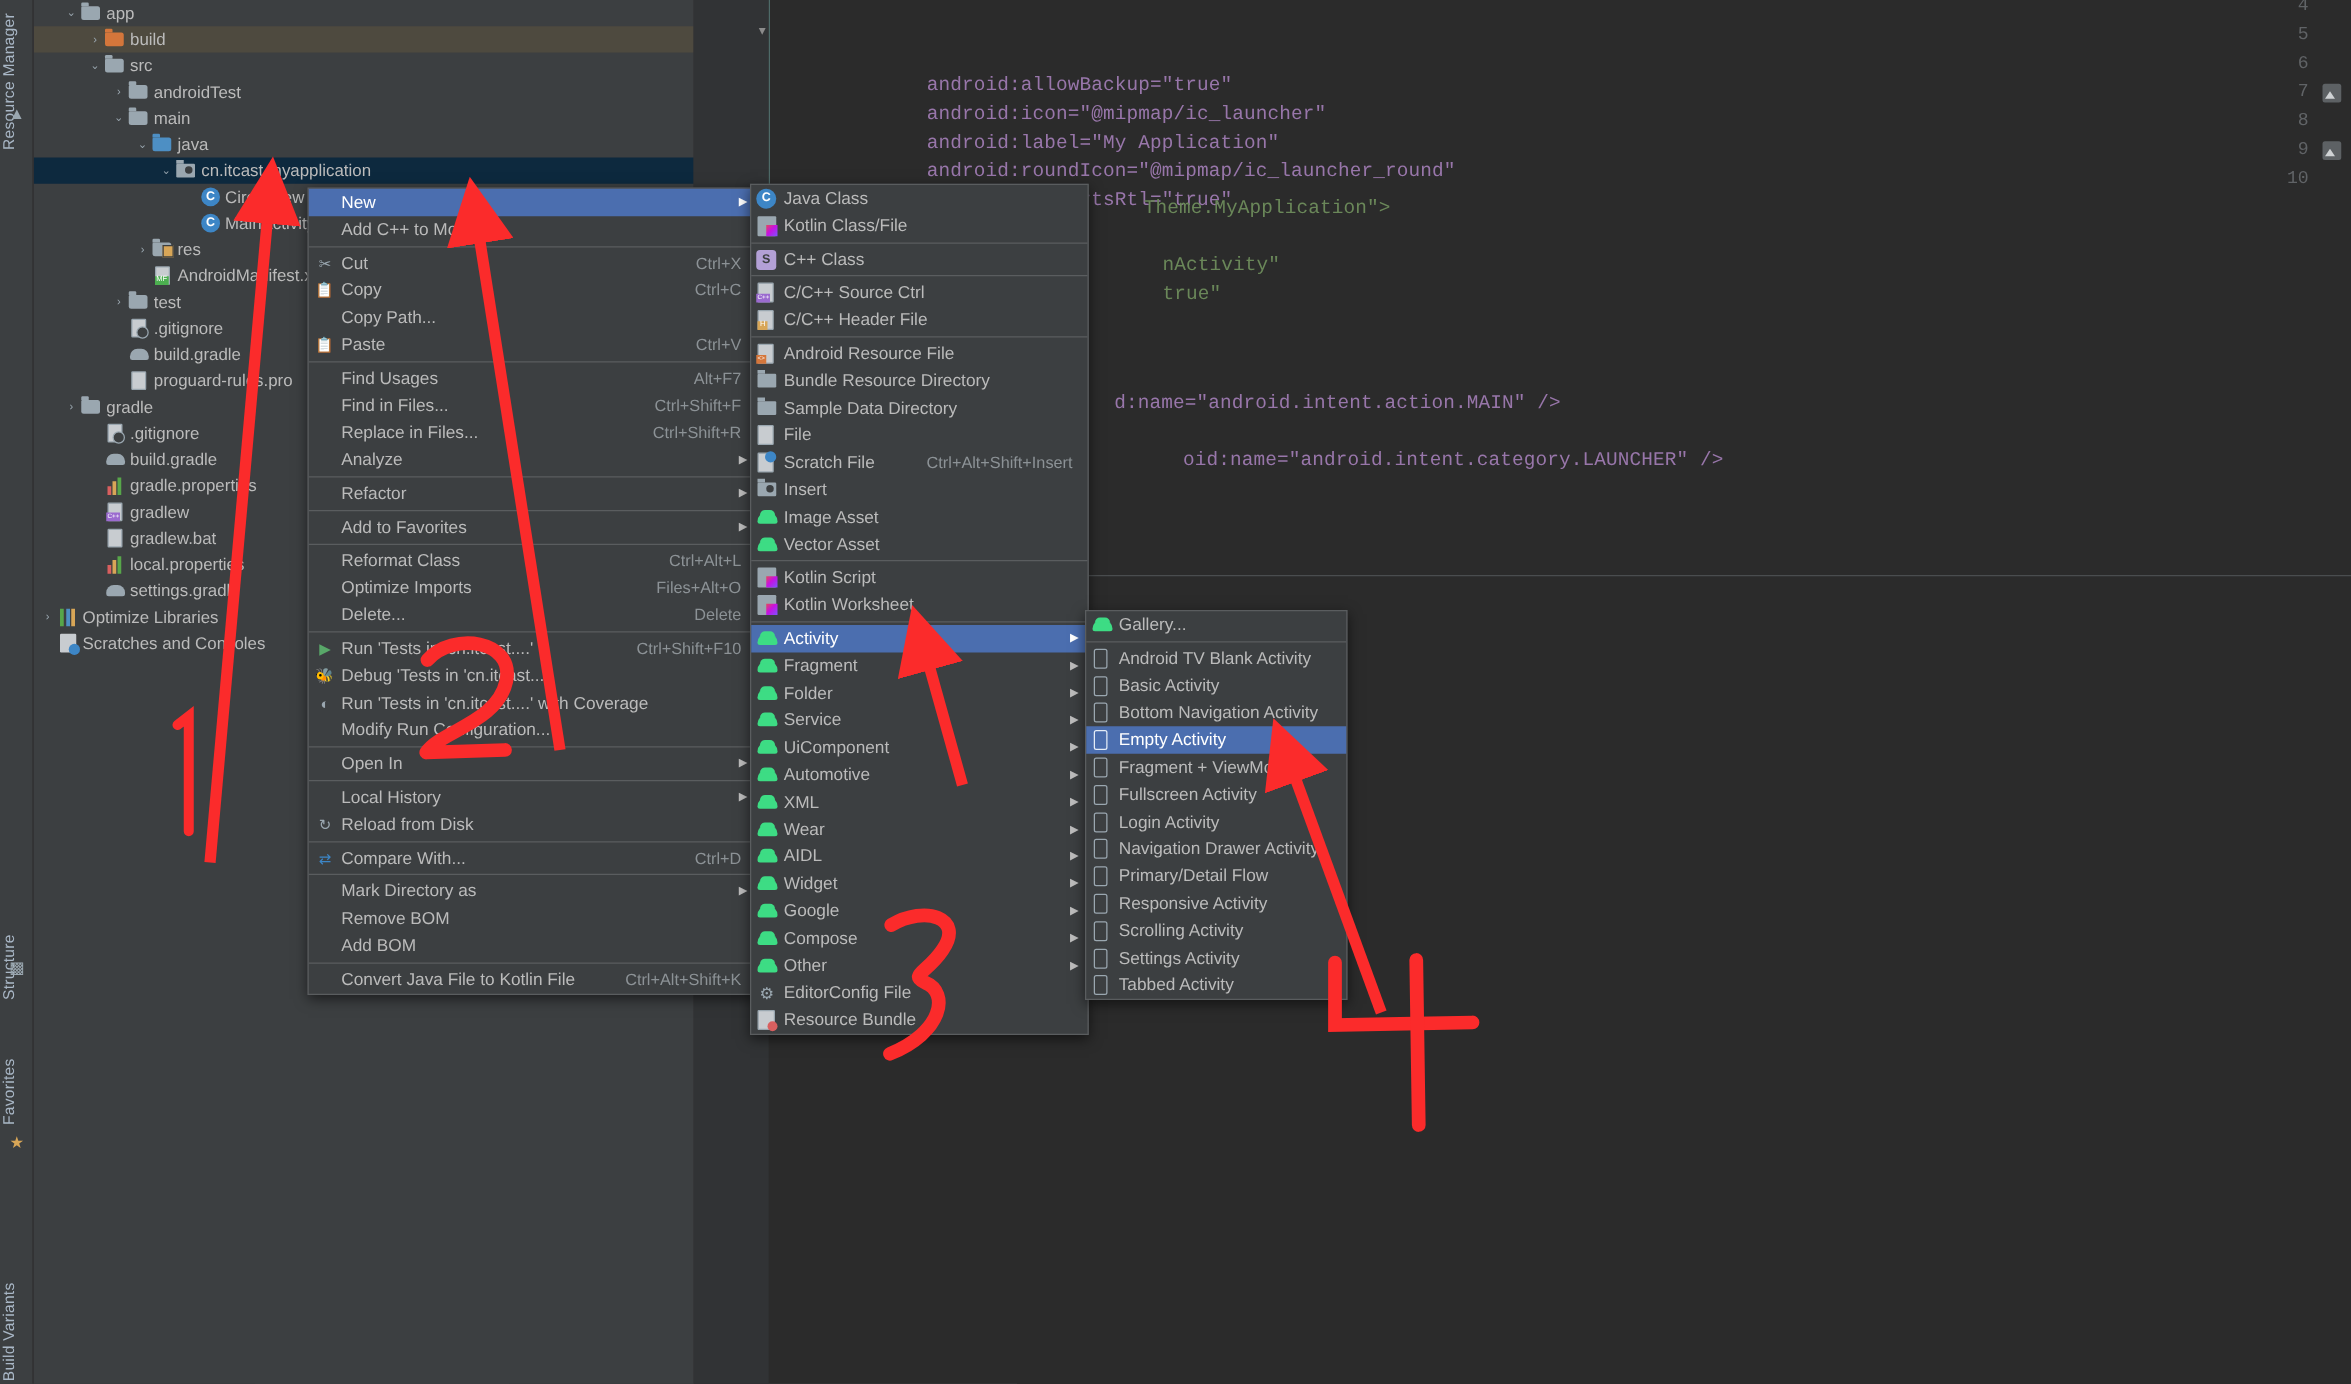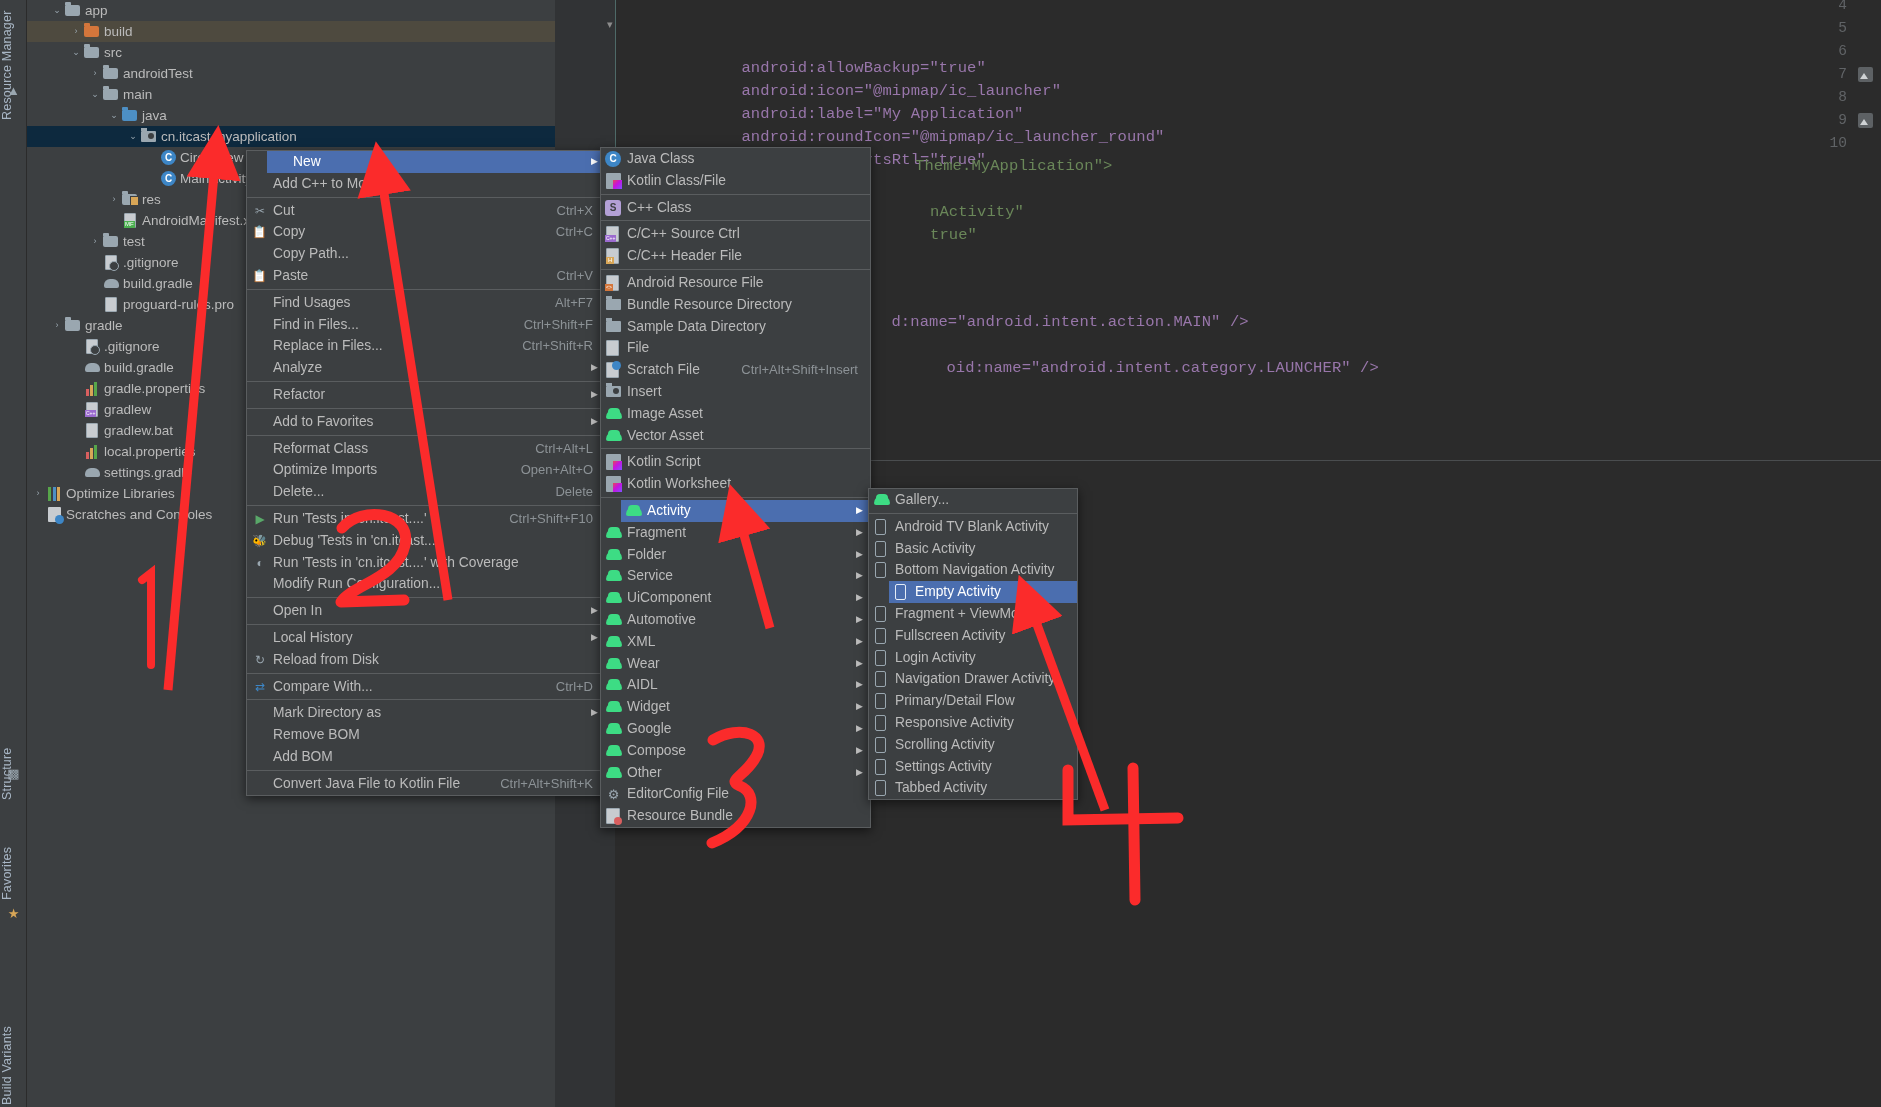--- a/index.html
+++ b/index.html
@@ -93,21 +93,21 @@
   .lnum { position:absolute; right:34px; color:#606366; font-family:"Liberation Mono", monospace; font-size:14.5px; }
   .gicon { position:absolute; right:8px; width:15px; height:15px; background:#5d6164; border-radius:2px; }
   .gicon:after { content:""; position:absolute; left:2px; bottom:3px; width:0; height:0;
         border-left:4px solid transparent; border-right:4px solid transparent; border-bottom:6px solid #cfd2d4; }
   .vline { position:absolute; left:60px; top:0; width:1px; height:460px; background:#4e6a68; }
   .codeline {
     position:absolute; left:70px; font-family:"Liberation Mono", monospace;
     font-size:15.5px; white-space:pre; color:#a9b7c6; letter-spacing:.1px;
   }
   .tag { color:#e8bf6a; } .ns { color:#9876aa; }
-  .str { color:#6a8759; } .hl { background:#555a5c;margin-left:20px; }
+  .str { color:#6a8759; } .hl { background:#555a5c; }
   .fold-marker { position:absolute; left:52px; color:#8c8c8c; font-size:11px; }
   .editor-divider { position:absolute; left:60px; top:460px; right:0; height:1px; background:#4a4d4f; }
 
   
   .menu {
     position: absolute; background: #3c3f41; border: 1px solid #5a5d5f;
     color: #bbbbbb; font-size: 13.8px; padding: 0; box-shadow: 0 3px 10px rgba(0,0,0,.55);
   }
   .mi { position: relative; height: 21.8px; line-height: 21.8px; display:flex; align-items:center;
         white-space: nowrap; padding-left: 0; }
@@ -506,21 +506,21 @@
       </div>
       <div class="msep"></div>
       <div class="mi">
         <span class="micon"></span>
         <span class="mlabel">Reformat Class</span>
         <span class="mshort">Ctrl+Alt+L</span>
       </div>
       <div class="mi">
         <span class="micon"></span>
         <span class="mlabel">Optimize Imports</span>
-        <span class="mshort">Open+Alt+O</span>
+        <span class="mshort">Files+Alt+O</span>
       </div>
       <div class="mi">
         <span class="micon"></span>
         <span class="mlabel">Delete...</span>
         <span class="mshort">Delete</span>
       </div>
       <div class="msep"></div>
       <div class="mi">
         <span class="micon">
           <span class="g-run">▶</span>

